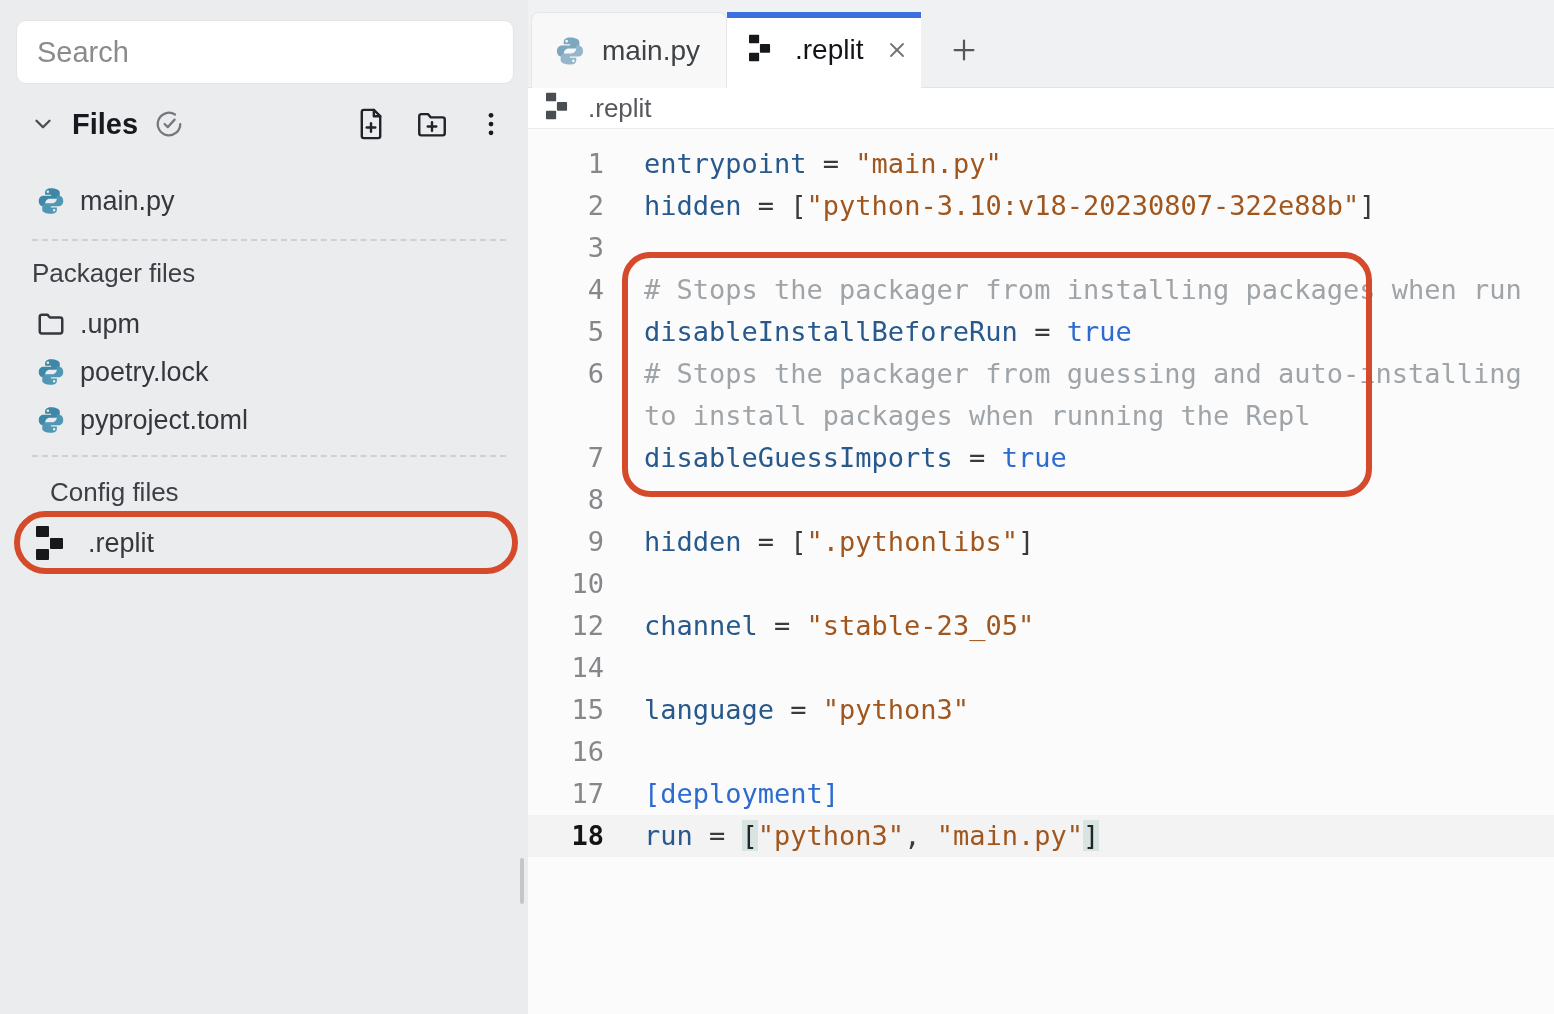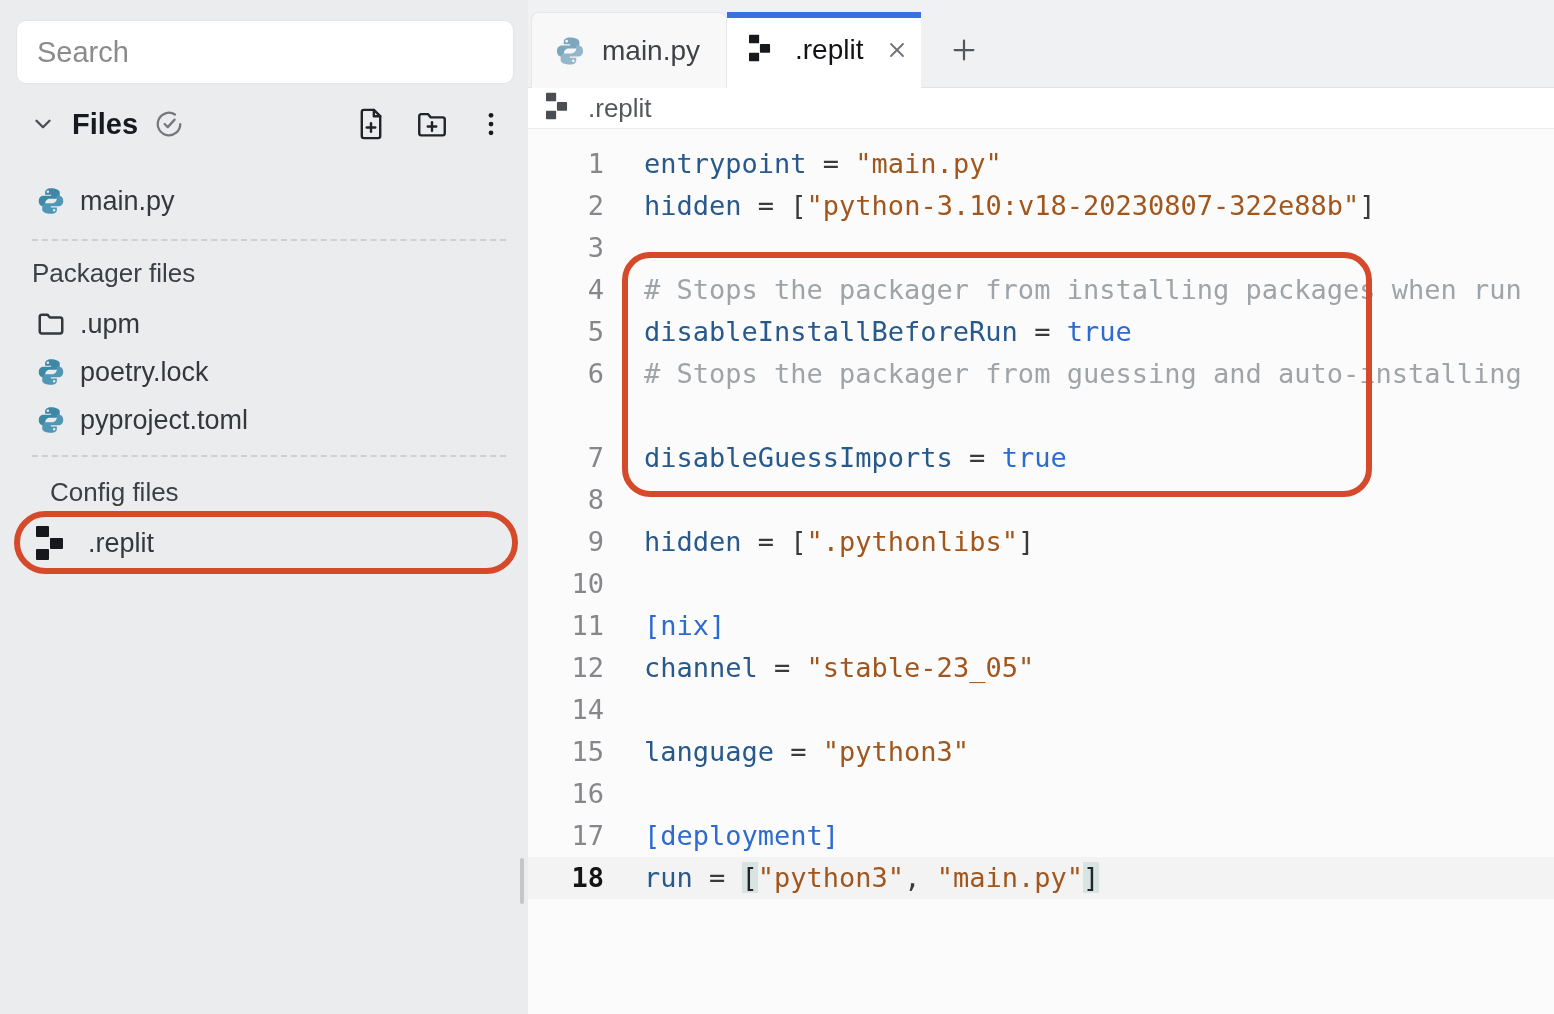--- a/index.html
+++ b/index.html
@@ -239,26 +239,25 @@
   </div>
 
   <div class="code-area">
     <div>
         <div class="code-row"><span class="gutter">1</span><span class="ltext"><span class="tok-key">entrypoint</span><span class="tok-op"> = </span><span class="tok-str">"main.py"</span></span></div>
         <div class="code-row"><span class="gutter">2</span><span class="ltext"><span class="tok-key">hidden</span><span class="tok-op"> = </span><span class="tok-punct">[</span><span class="tok-str">"python-3.10:v18-20230807-322e88b"</span><span class="tok-punct">]</span></span></div>
         <div class="code-row"><span class="gutter">3</span><span class="ltext"></span></div>
         <div class="code-row"><span class="gutter">4</span><span class="ltext"><span class="tok-com"># Stops the packager from installing packages when run</span></span></div>
         <div class="code-row"><span class="gutter">5</span><span class="ltext"><span class="tok-key">disableInstallBeforeRun</span><span class="tok-op"> = </span><span class="tok-bool">true</span></span></div>
         <div class="code-row"><span class="gutter">6</span><span class="ltext"><span class="tok-com"># Stops the packager from guessing and auto-installing</span></span></div>
-        <div class="code-row"><span class="gutter"></span></div>
+        <div class="code-row"><span class="gutter"></span><span class="ltext"><span class="tok-com">to install packages when running the Repl</span></span></div>
         <div class="code-row"><span class="gutter">7</span><span class="ltext"><span class="tok-key">disableGuessImports</span><span class="tok-op"> = </span><span class="tok-bool">true</span></span></div>
         <div class="code-row"><span class="gutter">8</span><span class="ltext"></span></div>
         <div class="code-row"><span class="gutter">9</span><span class="ltext"><span class="tok-key">hidden</span><span class="tok-op"> = </span><span class="tok-punct">[</span><span class="tok-str">".pythonlibs"</span><span class="tok-punct">]</span></span></div>
         <div class="code-row"><span class="gutter">10</span><span class="ltext"></span></div>
-        <div class="code-row"><span class="gutter">11</span><span class="ltext"><span class="tok-sec">[nix]</span></span></div>
         <div class="code-row"><span class="gutter">12</span><span class="ltext"><span class="tok-key">channel</span><span class="tok-op"> = </span><span class="tok-str">"stable-23_05"</span></span></div>
         <div class="code-row"><span class="gutter">14</span></div>
         <div class="code-row"><span class="gutter">15</span><span class="ltext"><span class="tok-key">language</span><span class="tok-op"> = </span><span class="tok-str">"python3"</span></span></div>
         <div class="code-row"><span class="gutter">16</span><span class="ltext"></span></div>
         <div class="code-row"><span class="gutter">17</span><span class="ltext"><span class="tok-sec">[deployment]</span></span></div>
         <div class="code-row active"><span class="gutter">18</span><span class="ltext"><span class="tok-key">run</span><span class="tok-op"> = </span><span class="tok-bhl">[</span><span class="tok-str">"python3"</span><span class="tok-punct">, </span><span class="tok-str">"main.py"</span><span class="tok-bhl">]</span></span></div>
       </div>
   </div>
 
   <div class="ann ann-code"></div>

